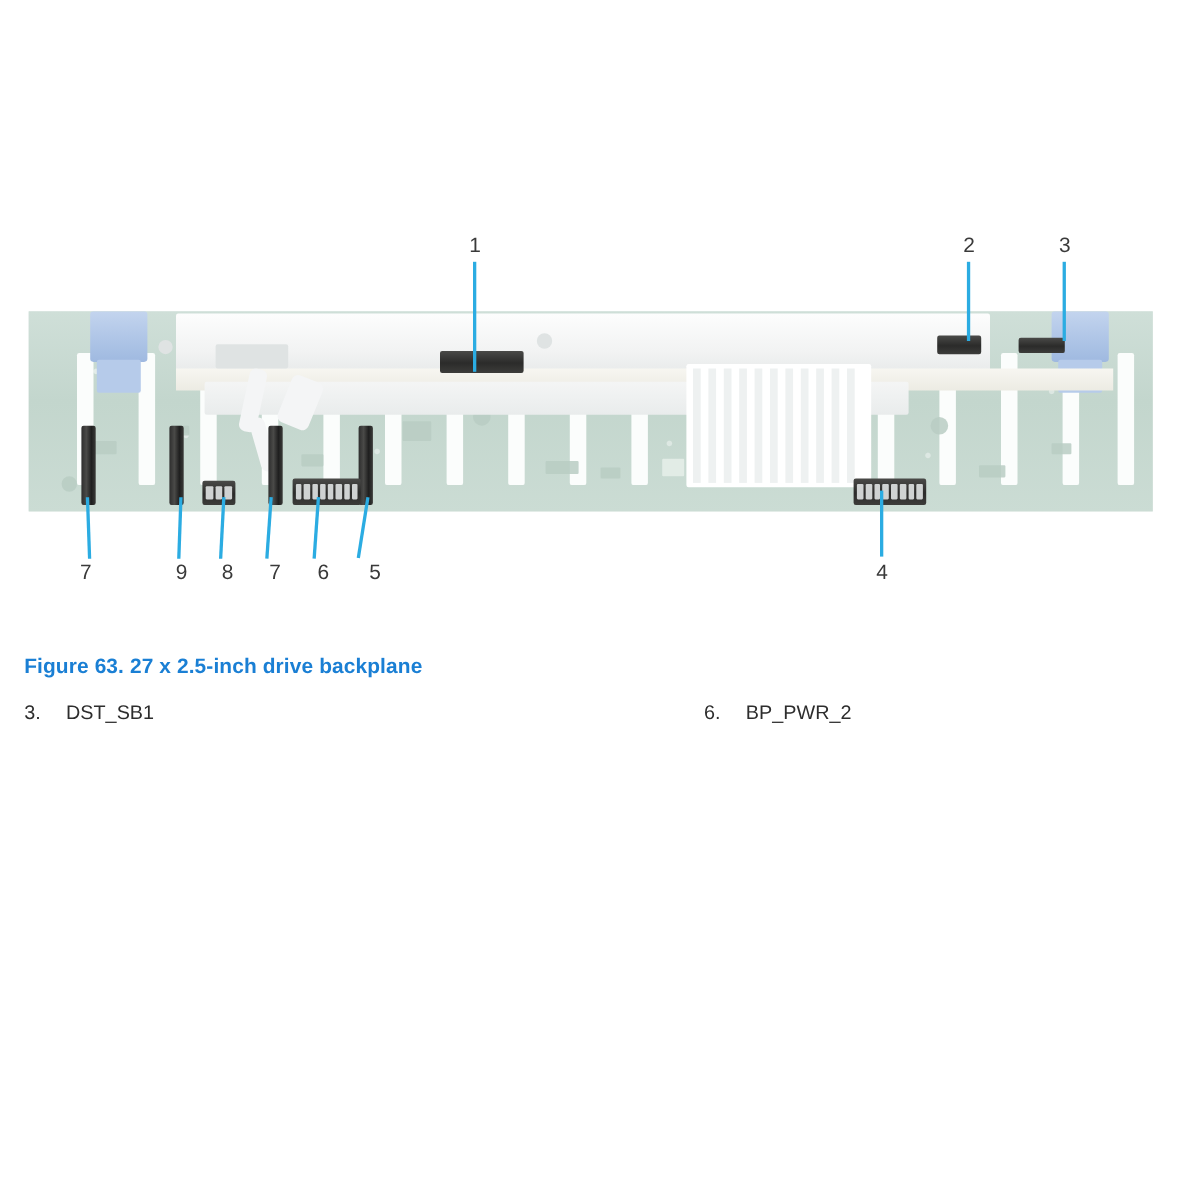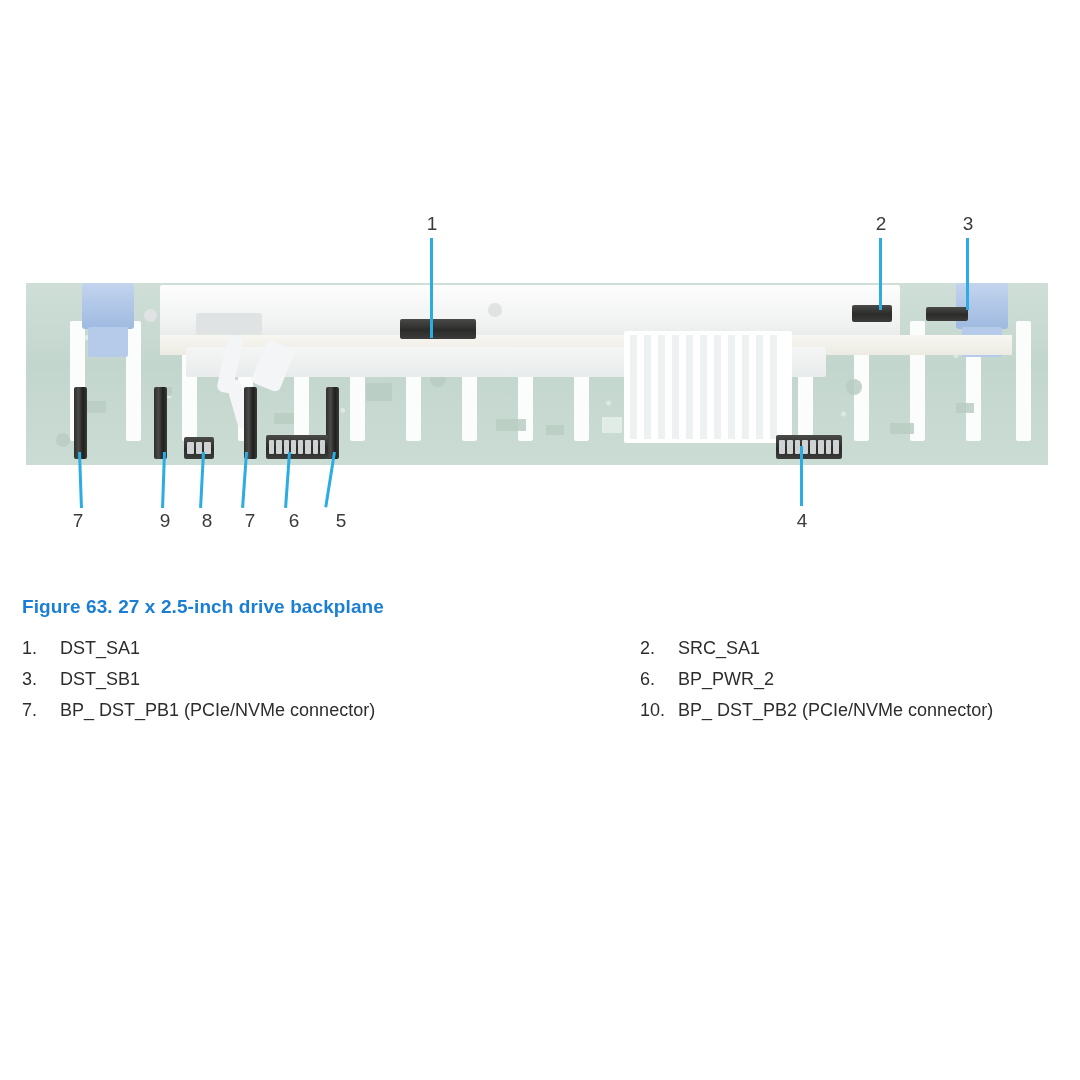--- a/index.html
+++ b/index.html
@@ -365,39 +365,23 @@
   <div class="callout-num" style="left:235px; top:510px;">7</div>
   <div class="callout-num" style="left:192px; top:510px;">8</div>
   <div class="callout-num" style="left:150px; top:510px;">9</div>
   <div class="callout-num" style="left:63px;  top:510px;">7</div>
 </div>
 
 <div id="caption">Figure 63. 27 x 2.5-inch drive backplane</div>
 
 <div class="legend-col" id="legend-left">
   <div class="legend-item">
-    <span class="legend-num">1.</span>
-    <span class="legend-label">DST_SA1</span>
-  </div>
-  <div class="legend-item">
     <span class="legend-num">3.</span>
     <span class="legend-label">DST_SB1</span>
   </div>
-  <div class="legend-item">
-    <span class="legend-num">7.</span>
-    <span class="legend-label">BP_ DST_PB1 (PCIe/NVMe connector)</span>
-  </div>
 </div>
 
 <div class="legend-col" id="legend-right">
-  <div class="legend-item">
-    <span class="legend-num">2.</span>
-    <span class="legend-label">SRC_SA1</span>
-  </div>
   <div class="legend-item">
     <span class="legend-num">6.</span>
     <span class="legend-label">BP_PWR_2</span>
   </div>
-  <div class="legend-item">
-    <span class="legend-num">10.</span>
-    <span class="legend-label">BP_ DST_PB2 (PCIe/NVMe connector)</span>
-  </div>
 </div>
 
 </body></html>

